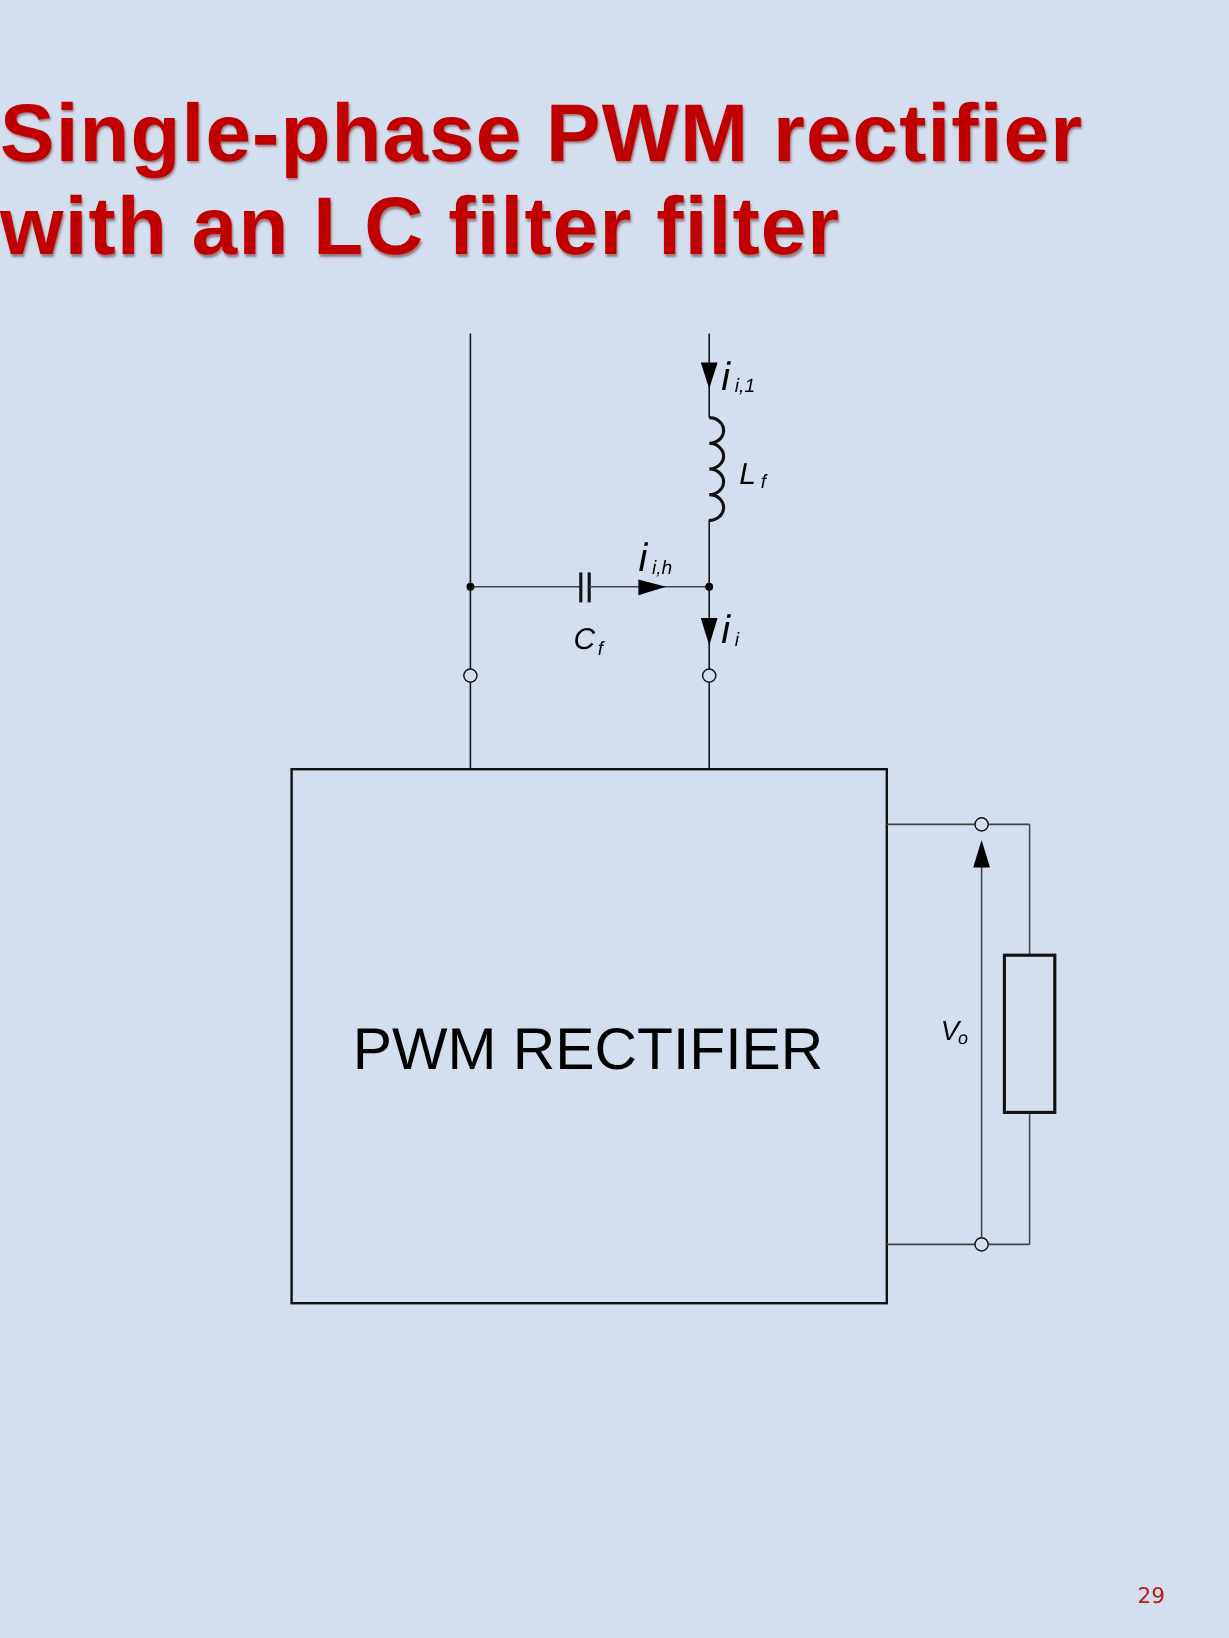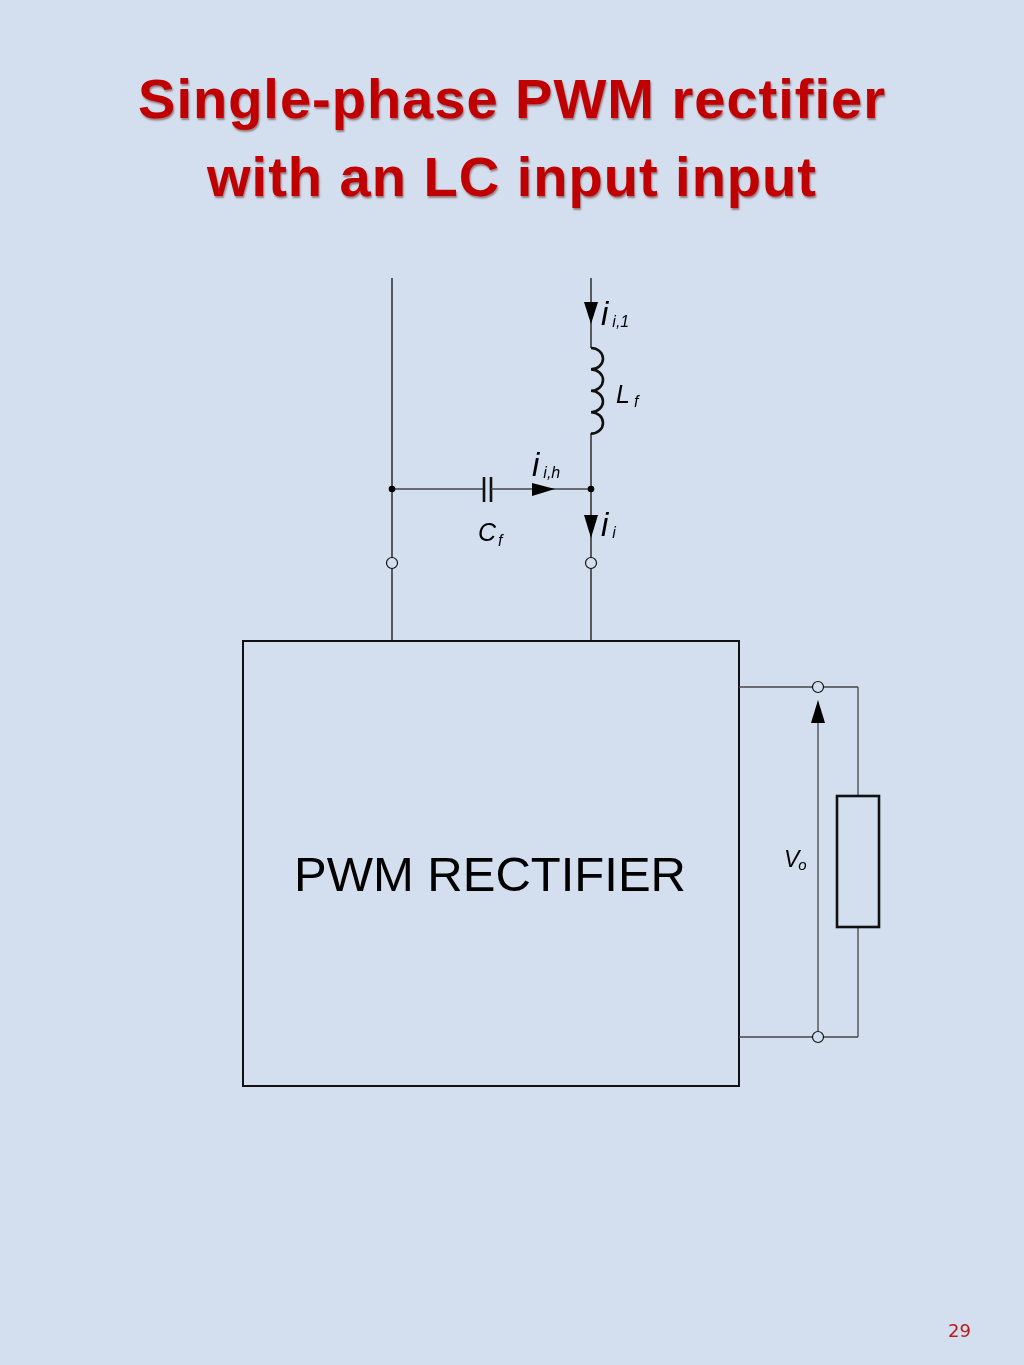--- a/index.html
+++ b/index.html
@@ -1,28 +1,28 @@
 <!DOCTYPE html>
 <html><head>
 <meta charset="utf-8">
 <style>
   html, body { margin:0; padding:0; }
   body { width:1024px; height:1365px; background:#d3dfee; position:relative; overflow:hidden; font-family:"Liberation Sans", sans-serif; }
-  .title { position:absolute; left:0; top:60px; width:1024px; text-align:center; color:#c00000; font-family:"Liberation Sans", sans-serif; font-weight:bold; font-size:56px; line-height:78px; letter-spacing:1px; text-shadow:1px 2px 2px rgba(80,0,0,0.45); }
+  .title { position:absolute; left:0; top:72px; width:1024px; text-align:left; color:#c00000; font-family:"Liberation Sans", sans-serif; font-weight:bold; font-size:68px; line-height:78px; letter-spacing:1px; text-shadow:1px 2px 2px rgba(80,0,0,0.45); }
   .page-num { position:absolute; left:948px; top:1320px; font-family:"DejaVu Sans", sans-serif; font-size:18px; color:#b91c1c; }
   svg { position:absolute; left:0; top:0; }
   .lbl { font-family:"Liberation Sans", sans-serif; font-style:italic; fill:#000; }
   .box-label { font-family:"Liberation Sans", sans-serif; fill:#000; }
 </style>
 </head>
 <body>
 
 <div class="title">
   <div>Single-phase PWM rectifier</div>
-  <div>with an LC input input</div>
+  <div>with an LC filter filter</div>
 </div>
 
 <svg width="1024" height="1365" viewBox="0 0 1024 1365">
   <defs></defs>
 
   <line x1="392" y1="278" x2="392" y2="641" stroke="#111" stroke-width="1.3"></line>
 
   <line x1="591" y1="278" x2="591" y2="348" stroke="#111" stroke-width="1.3"></line>
 
   <path d="M591 348 a12 10.7 0 0 1 0 21.4 a12 10.7 0 0 1 0 21.4 a12 10.7 0 0 1 0 21.4 a12 10.7 0 0 1 0 21.4" fill="none" stroke="#111" stroke-width="2.6"></path>

